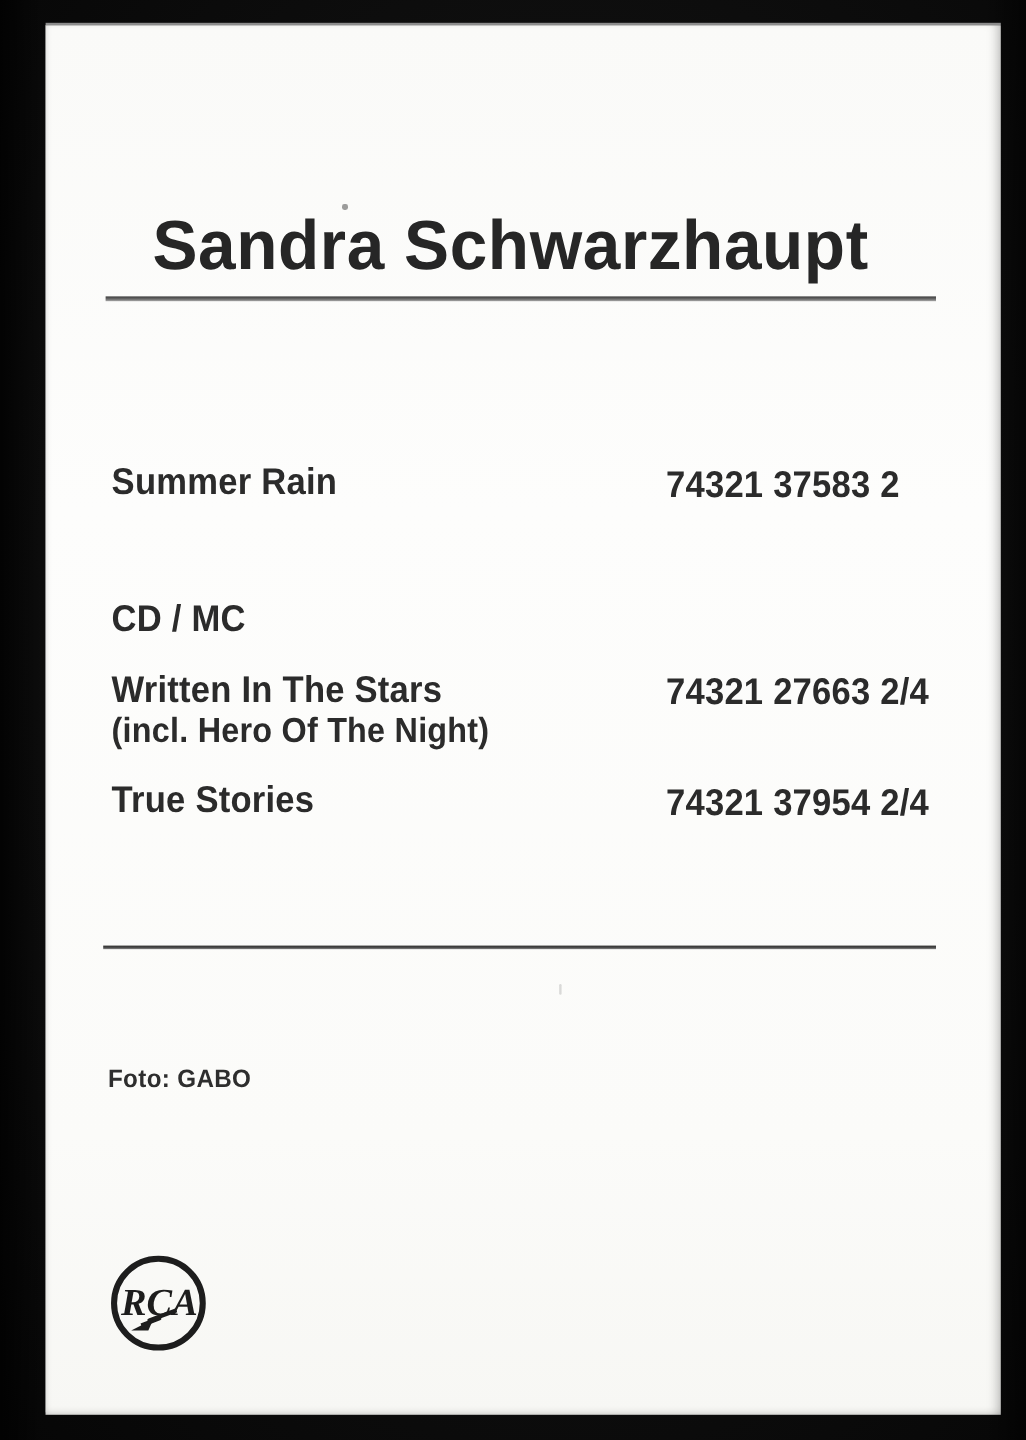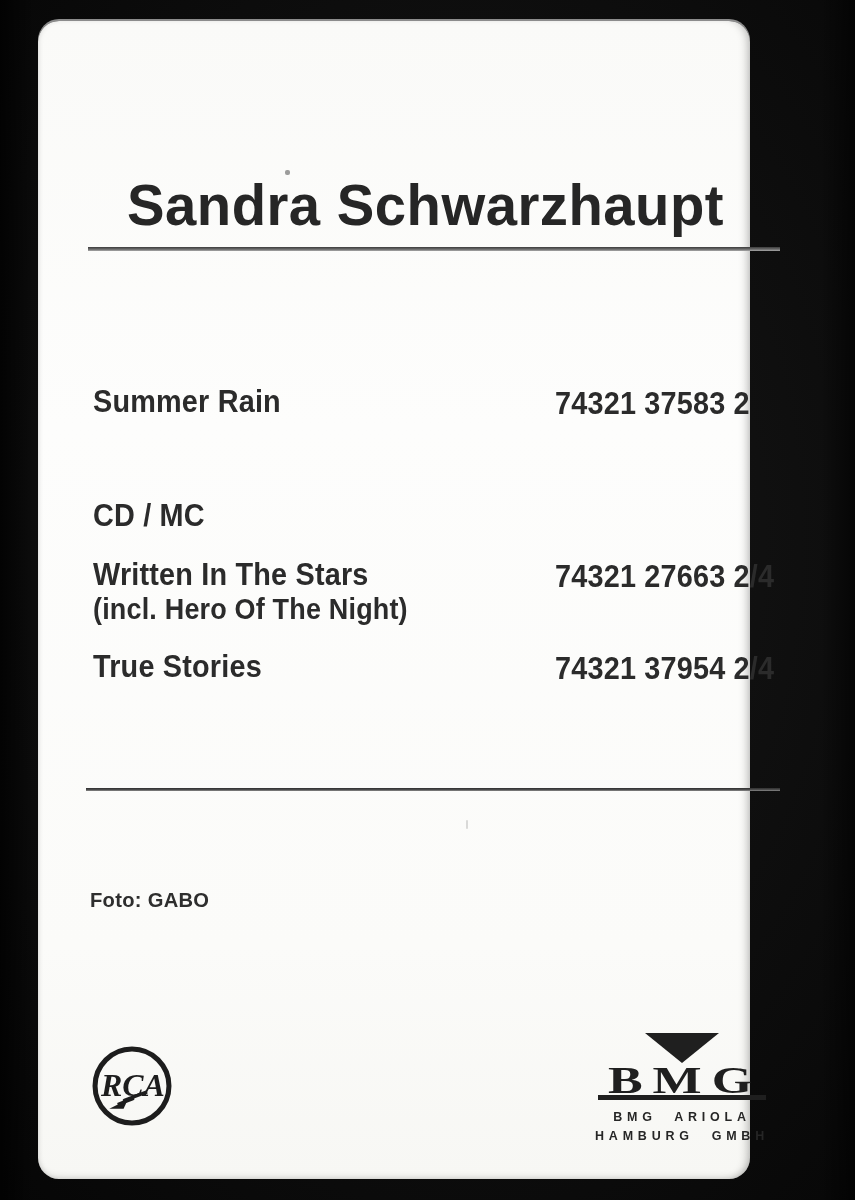--- a/index.html
+++ b/index.html
@@ -4,27 +4,26 @@
 <style>
   html,body{margin:0;padding:0;}
   body{
     width:855px;height:1200px;position:relative;overflow:hidden;
     background:radial-gradient(ellipse at 55% 45%, #181818 0%, #0e0e0e 55%, #060606 100%);
     font-family:"Liberation Sans", sans-serif;
   }
   .frame-shade{position:absolute;inset:0;pointer-events:none;
     background:linear-gradient(90deg, rgba(0,0,0,.75) 0%, rgba(0,0,0,0) 4%, rgba(0,0,0,0) 96%, rgba(0,0,0,.6) 100%);}
   .card{
-    position:absolute;left:38px;top:21px;width:712px;height:1158px;
+    position:absolute;left:38px;top:21px;width:796px;height:1158px;
     background:linear-gradient(180deg,#fafaf8 0%, #fdfdfc 35%, #fbfbf9 80%, #f7f7f4 100%);
     box-shadow:0 -2px 0 #8c8c8c,
                inset -8px 0 10px -6px rgba(0,0,0,.28),
                inset 0 -5px 8px -5px rgba(0,0,0,.18),
                inset 3px 0 6px -4px rgba(0,0,0,.20);
-    border-radius:21px;
   }
   .ink{color:#2b2b2b;}
   .artist-title{
     position:absolute;left:89px;top:150px;font-size:58px;font-weight:bold;color:#262626;
     letter-spacing:.5px;white-space:nowrap;transform:scaleX(.97);transform-origin:left top;
   }
   .rule-1{position:absolute;left:50px;top:226px;width:692px;height:4px;
     background:linear-gradient(180deg,#3c3c3c 0%, #6a6a6a 55%, #a9a9a9 100%);}
   .rule-2{position:absolute;left:48px;top:767px;width:694px;height:3px;
     background:linear-gradient(180deg,#2e2e2e 0%, #555 70%, #9c9c9c 100%);}
@@ -85,23 +84,16 @@
 
   <div class="photo-credit">Foto: GABO</div>
 
   <svg class="rca-logo" viewBox="0 0 100 100">
     <circle cx="50" cy="50" r="44" fill="none" stroke="#1d1d1d" stroke-width="6"></circle>
     <text x="51" y="62" text-anchor="middle" font-family="Liberation Serif, serif" font-size="38" font-weight="bold" font-style="italic" fill="#1d1d1d">RCA</text>
     <path d="M68 57 L41 67 L51 65 L33 72" fill="none" stroke="#1d1d1d" stroke-width="4" stroke-linejoin="round"></path>
     <polygon points="23,77 45,66 40,77" fill="#1d1d1d"></polygon>
   </svg>
 
-  <div class="bmg-block">
-    <div class="bmg-triangle"></div>
-    <div class="bmg-word">BMG</div>
-    <div class="bmg-rule"></div>
-    <div class="bmg-company">BMG ARIOLA</div>
-    <div class="bmg-company">HAMBURG GMBH</div>
-  </div>
 
   <div class="speck speck-a"></div>
   <div class="speck speck-b"></div>
 </div>
 
 </body></html>

